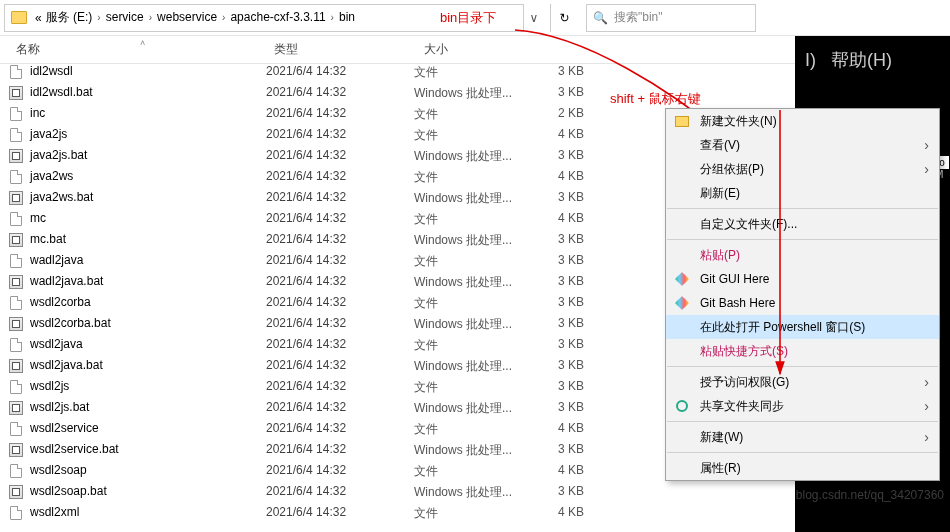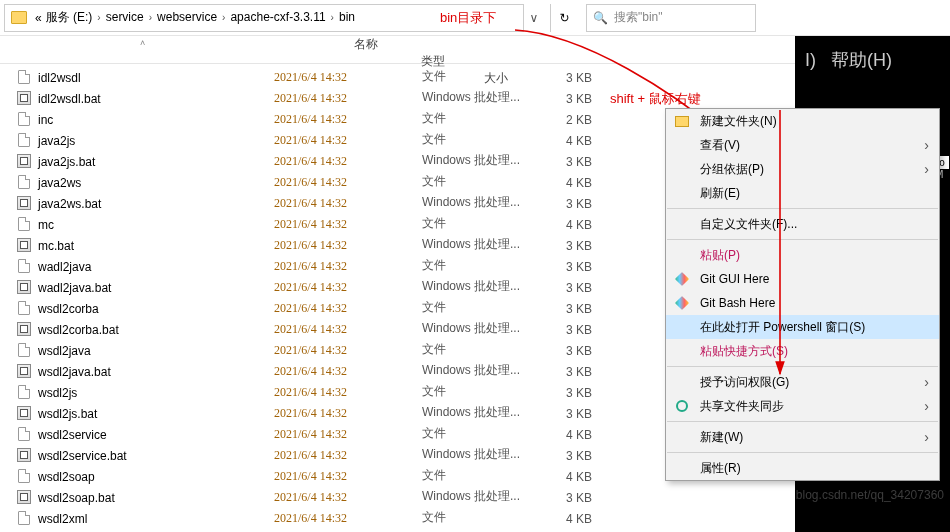--- a/index.html
+++ b/index.html
@@ -11,35 +11,35 @@
 .chev { margin: 0 3px; color: #555; font-size: 10px; }
 .annot-red { color: #d00; position: absolute; font-size: 13px; }
 .refresh { width: 28px; height: 28px; display: flex; align-items: center; justify-content: center; margin-left: 6px; border-left: 1px solid #ccc; }
 .down-chev { width: 20px; text-align: center; color: #555; }
 .searchbox { display: flex; align-items: center; height: 28px; border: 1px solid #ccc; margin-left: 8px; width: 170px; padding: 0 6px; color: #888; }
 .searchbox .mag { margin-right: 6px; }
 .right-pane { position: absolute; right: 0; top: 36px; width: 155px; height: 496px; background: #000; color: #ccc; overflow: hidden; }
 .right-pane .menuline { padding: 12px 10px; font-size: 18px; }
 .right-pane .cmd-heading { color: #fff; font-size: 14px; padding: 30px 0 0 110px; }
 .right-pane .blackbox { background: #000; height: 440px; }
-.columns { display: flex; border-bottom: 1px solid #e5e5e5; height: 28px; align-items: center; color: #444; padding-left: 16px; flex-direction: column; }
+.columns { display: flex; border-bottom: 1px solid #e5e5e5; height: 28px; align-items: center; color: #444; padding-left: 16px; }
 .col-name { width: 258px; }
 .col-date { width: 148px; }
 .col-type { width: 124px; }
 .col-size { width: 50px; text-align: right; }
 .sort-ind { position: absolute; left: 140px; top: 38px; color: #888; font-size: 9px; }
 .filelist { position: absolute; top: 64px; left: 0; width: 620px; }
-.row { display: flex; align-items: flex-end; height: 21px; padding-left: 16px; }
+.row { display: flex; align-items: flex-start; height: 21px; padding-left: 8px; }
 .ficon { width: 16px; height: 16px; margin-right: 6px; display: inline-flex; align-items: center; justify-content: center; }
 .doc-ic { width: 12px; height: 14px; border: 1px solid #999; border-radius: 1px; background: #fff; position: relative; }
 .doc-ic::after { content: ""; position: absolute; right: -1px; top: -1px; width: 4px; height: 4px; background: #fff; border-left: 1px solid #999; border-bottom: 1px solid #999; }
 .bat-ic { width: 14px; height: 14px; border: 1px solid #888; background: linear-gradient(#eee,#ddd); display: flex; align-items: center; justify-content: center; }
 .bat-ic::before { content: ""; width: 6px; height: 6px; border: 1px solid #555; background: #fff; }
 .fname { width: 236px; color: #000; }
-.fdate { width: 148px; color: #a16207; font-family: Liberation Serif, serif; }
+.fdate { width: 148px; color: #404040; }
 .ftype { width: 124px; color: #555; white-space: nowrap; overflow: hidden; text-overflow: ellipsis; }
 .fsize { width: 46px; text-align: right; color: #555; }
 .ctxmenu { position: absolute; left: 665px; top: 108px; width: 275px; background: #f2f2f2; border: 1px solid #a0a0a0; box-shadow: 3px 3px 6px rgba(0,0,0,0.25); z-index: 50; font-size: 12px; }
 .ctxmenu .mi { display: flex; align-items: center; height: 24px; padding: 0 28px 0 34px; position: relative; }
 .ctxmenu .mi.hl { background: #cde8ff; }
 .ctxmenu .mi.dis { color: #be185d; }
 .ctxmenu .sep { height: 1px; background: #d0d0d0; margin: 3px 1px; }
 .ctxmenu .sub::after { content: "›"; position: absolute; right: 10px; color: #555; font-size: 14px; }
 .mi-ic { position: absolute; left: 8px; width: 16px; height: 16px; display: flex; align-items: center; justify-content: center; }
 .ic-folder { width: 14px; height: 11px; background: #ffd76b; border: 1px solid #ce9e20; }

